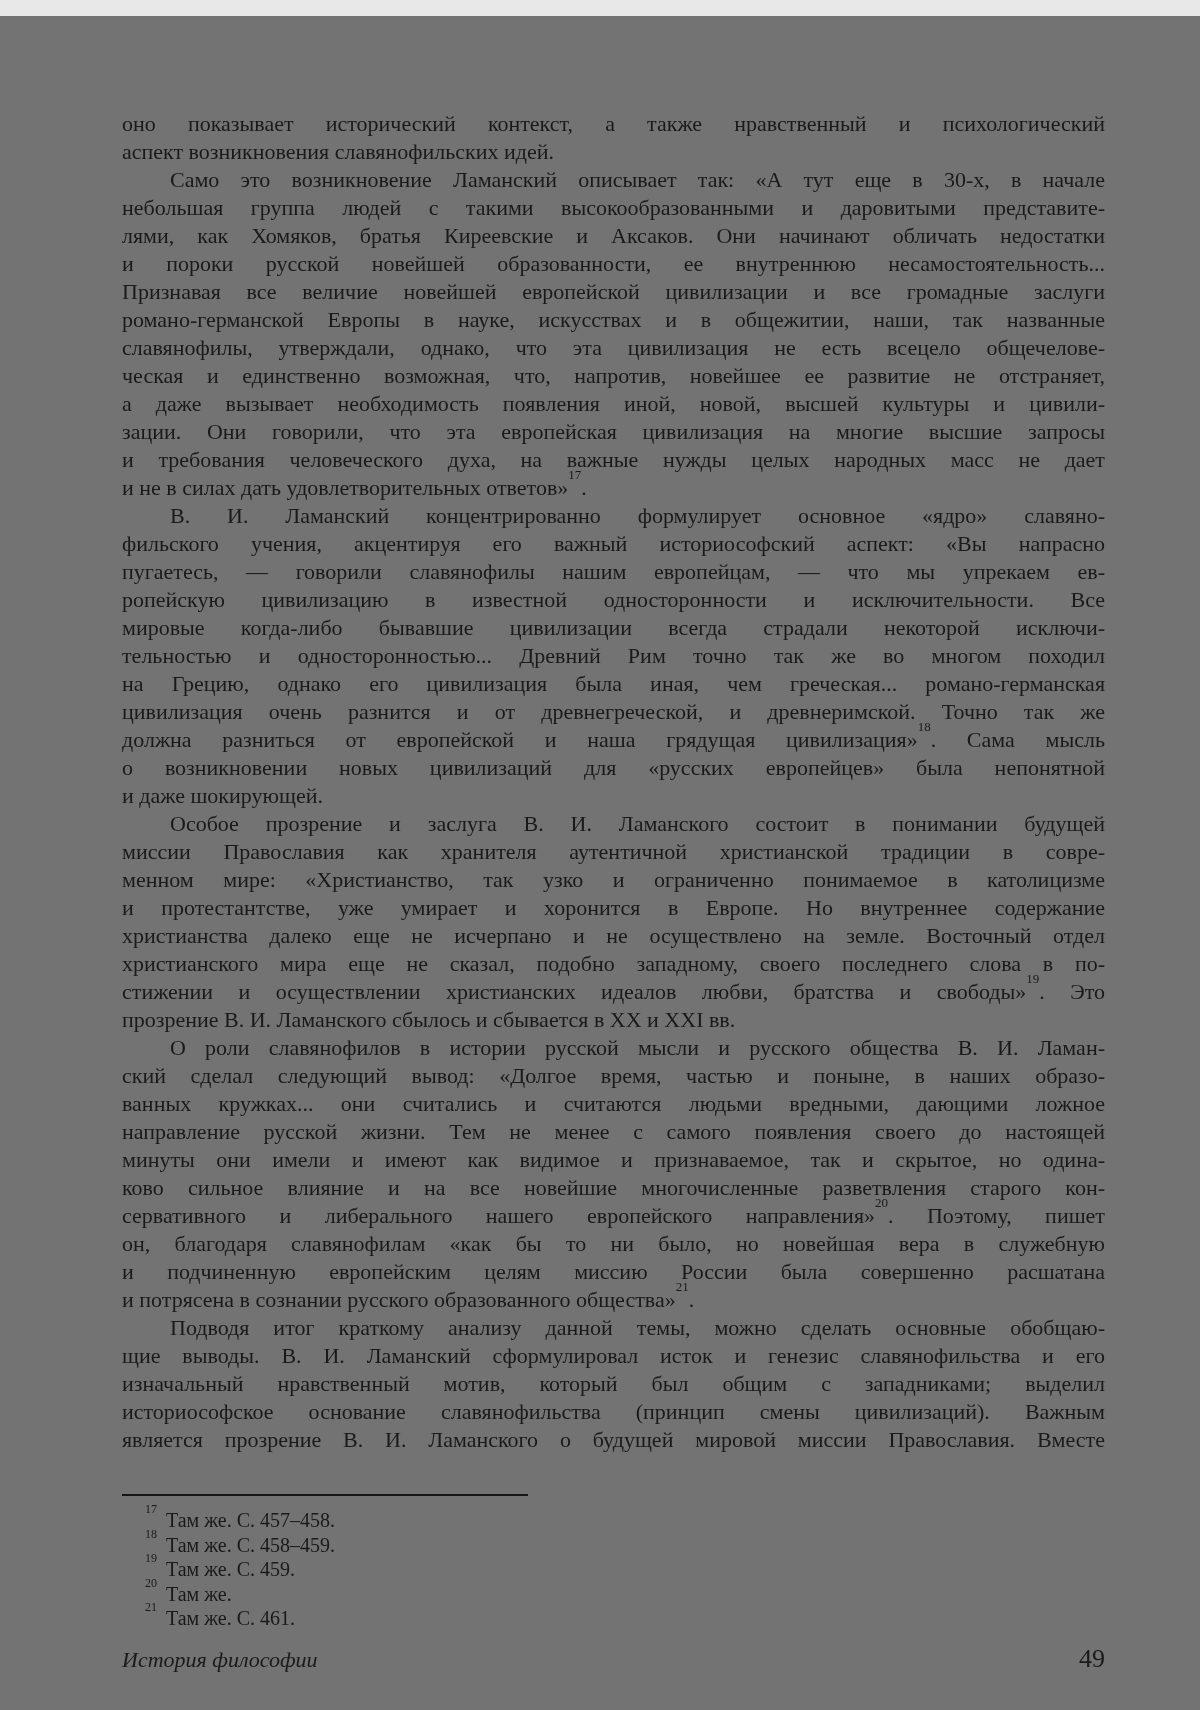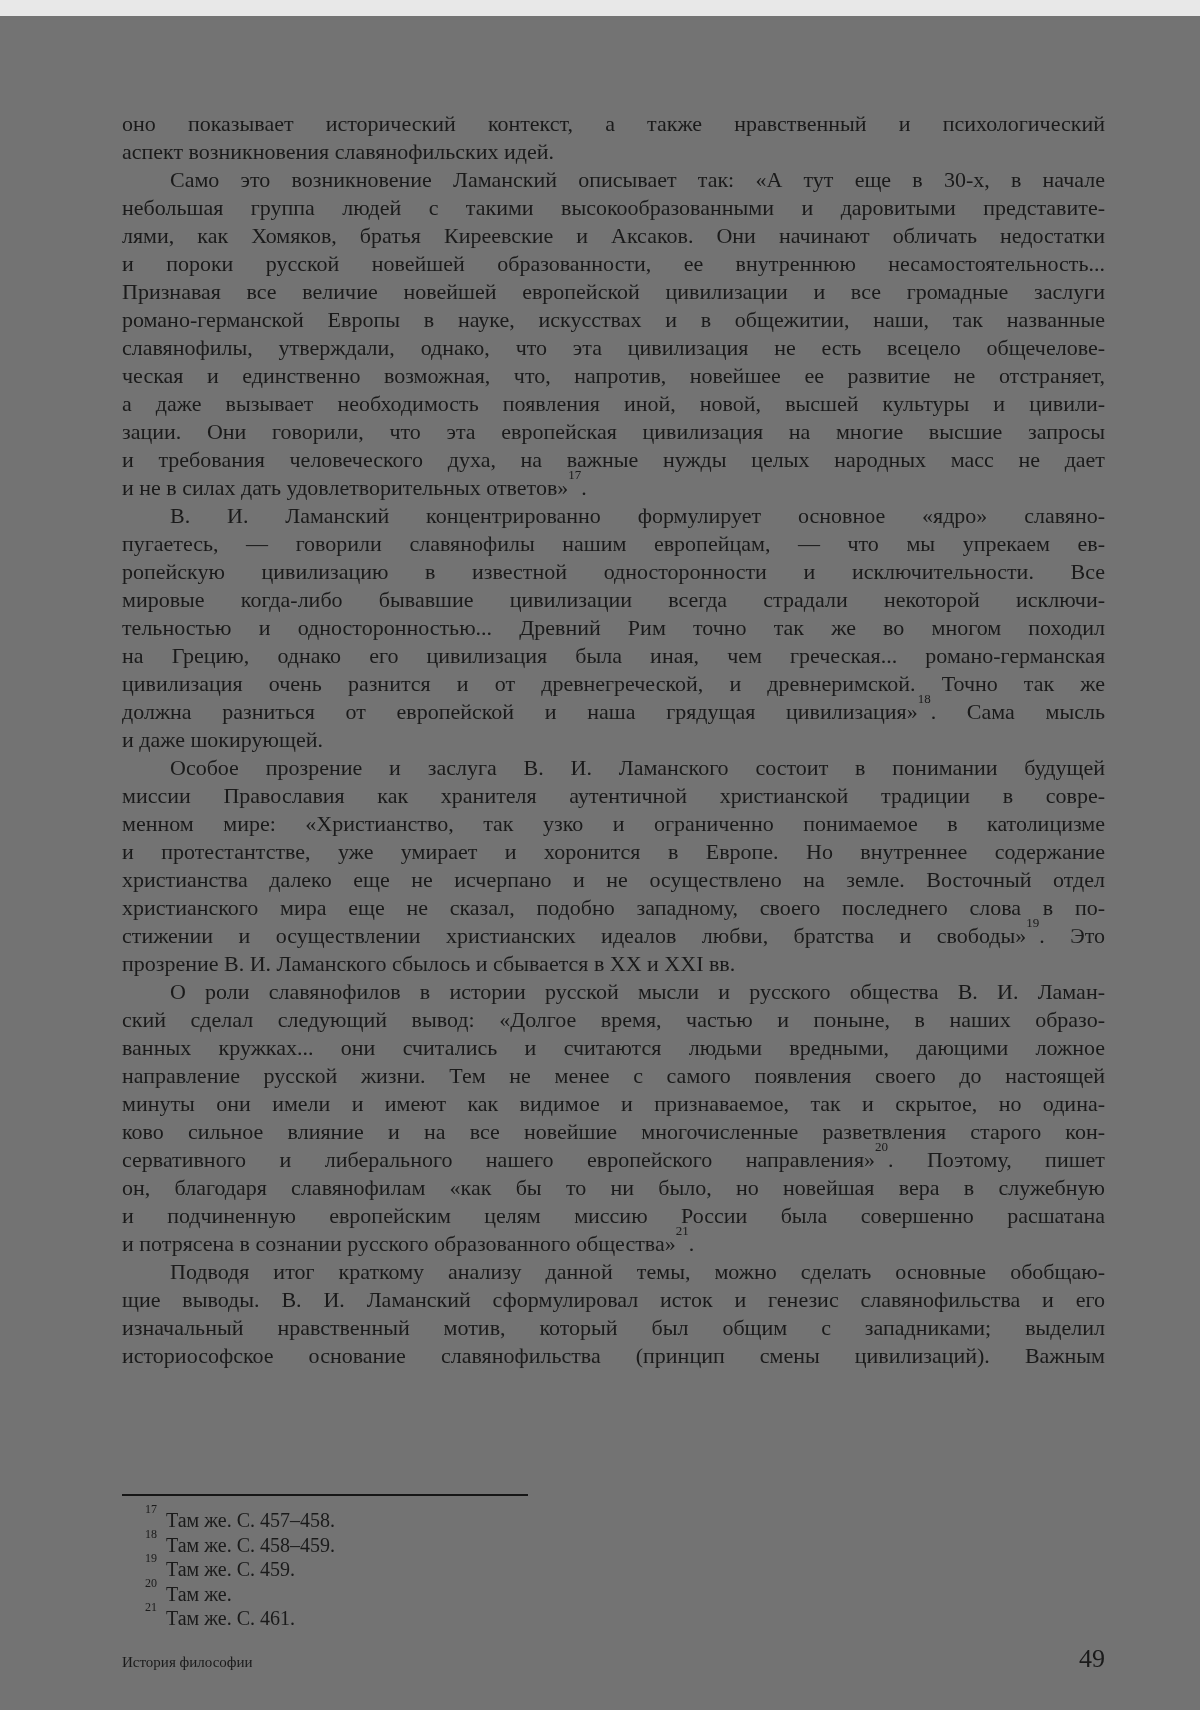--- a/index.html
+++ b/index.html
@@ -59,21 +59,22 @@
   .footer {
     position: absolute;
     left: 122px;
     top: 1628px;
     width: 983px;
     display: flex;
     justify-content: space-between;
     align-items: baseline;
   }
   .journal-title {
-    font-size: 15px;
+    font-style: italic;
+    font-size: 22px;
   }
   .page-number {
     font-size: 26px;
     text-align: center;
   }
 </style>
 </head>
 <body>
 
 <div class="page">
@@ -91,27 +92,29 @@
         <div class="line fill">романо-германской Европы в науке, искусствах и в общежитии, наши, так названные</div>
         <div class="line fill">славянофилы, утверждали, однако, что эта цивилизация не есть всецело общечелове-</div>
         <div class="line fill">ческая и единственно возможная, что, напротив, новейшее ее развитие не отстраняет,</div>
         <div class="line fill">а даже вызывает необходимость появления иной, новой, высшей культуры и цивили-</div>
         <div class="line fill">зации. Они говорили, что эта европейская цивилизация на многие высшие запросы</div>
         <div class="line fill">и требования человеческого духа, на важные нужды целых народных масс не дает</div>
         <div class="line">и не в силах дать удовлетворительных ответов»<sup>17</sup>.</div>
       </div>
       <div class="paragraph">
         <div class="line indent fill">В. И. Ламанский концентрированно формулирует основное «ядро» славяно-</div>
+        <div class="line fill">фильского учения, акцентируя его важный историософский аспект: «Вы напрасно</div>
         <div class="line fill">пугаетесь, — говорили славянофилы нашим европейцам, — что мы упрекаем ев-</div>
         <div class="line fill">ропейскую цивилизацию в известной односторонности и исключительности. Все</div>
         <div class="line fill">мировые когда-либо бывавшие цивилизации всегда страдали некоторой исключи-</div>
         <div class="line fill">тельностью и односторонностью... Древний Рим точно так же во многом походил</div>
         <div class="line fill">на Грецию, однако его цивилизация была иная, чем греческая... романо-германская</div>
         <div class="line fill">цивилизация очень разнится и от древнегреческой, и древнеримской. Точно так же</div>
         <div class="line fill">должна разниться от европейской и наша грядущая цивилизация»<sup>18</sup>. Сама мысль</div>
+        <div class="line fill">о возникновении новых цивилизаций для «русских европейцев» была непонятной</div>
         <div class="line">и даже шокирующей.</div>
       </div>
       <div class="paragraph">
         <div class="line indent fill">Особое прозрение и заслуга В. И. Ламанского состоит в понимании будущей</div>
         <div class="line fill">миссии Православия как хранителя аутентичной христианской традиции в совре-</div>
         <div class="line fill">менном мире: «Христианство, так узко и ограниченно понимаемое в католицизме</div>
         <div class="line fill">и протестантстве, уже умирает и хоронится в Европе. Но внутреннее содержание</div>
         <div class="line fill">христианства далеко еще не исчерпано и не осуществлено на земле. Восточный отдел</div>
         <div class="line fill">христианского мира еще не сказал, подобно западному, своего последнего слова в по-</div>
         <div class="line fill">стижении и осуществлении христианских идеалов любви, братства и свободы»<sup>19</sup>. Это</div>
@@ -127,20 +130,21 @@
         <div class="line fill">сервативного и либерального нашего европейского направления»<sup>20</sup>. Поэтому, пишет</div>
         <div class="line fill">он, благодаря славянофилам «как бы то ни было, но новейшая вера в служебную</div>
         <div class="line fill">и подчиненную европейским целям миссию России была совершенно расшатана</div>
         <div class="line">и потрясена в сознании русского образованного общества»<sup>21</sup>.</div>
       </div>
       <div class="paragraph">
         <div class="line indent fill">Подводя итог краткому анализу данной темы, можно сделать основные обобщаю-</div>
         <div class="line fill">щие выводы. В. И. Ламанский сформулировал исток и генезис славянофильства и его</div>
         <div class="line fill">изначальный нравственный мотив, который был общим с западниками; выделил</div>
         <div class="line fill">историософское основание славянофильства (принцип смены цивилизаций). Важным</div>
+        <div class="line fill">является прозрение В. И. Ламанского о будущей мировой миссии Православия. Вместе</div>
       </div>
     </main>
   <div class="fn-rule"></div>
   <section class="footnotes" id="footnotes">
       <div class="fn-item"><sup>17</sup>Там же. С. 457–458.</div>
       <div class="fn-item"><sup>18</sup>Там же. С. 458–459.</div>
       <div class="fn-item"><sup>19</sup>Там же. С. 459.</div>
       <div class="fn-item"><sup>20</sup>Там же.</div>
       <div class="fn-item"><sup>21</sup>Там же. С. 461.</div>
     </section>

